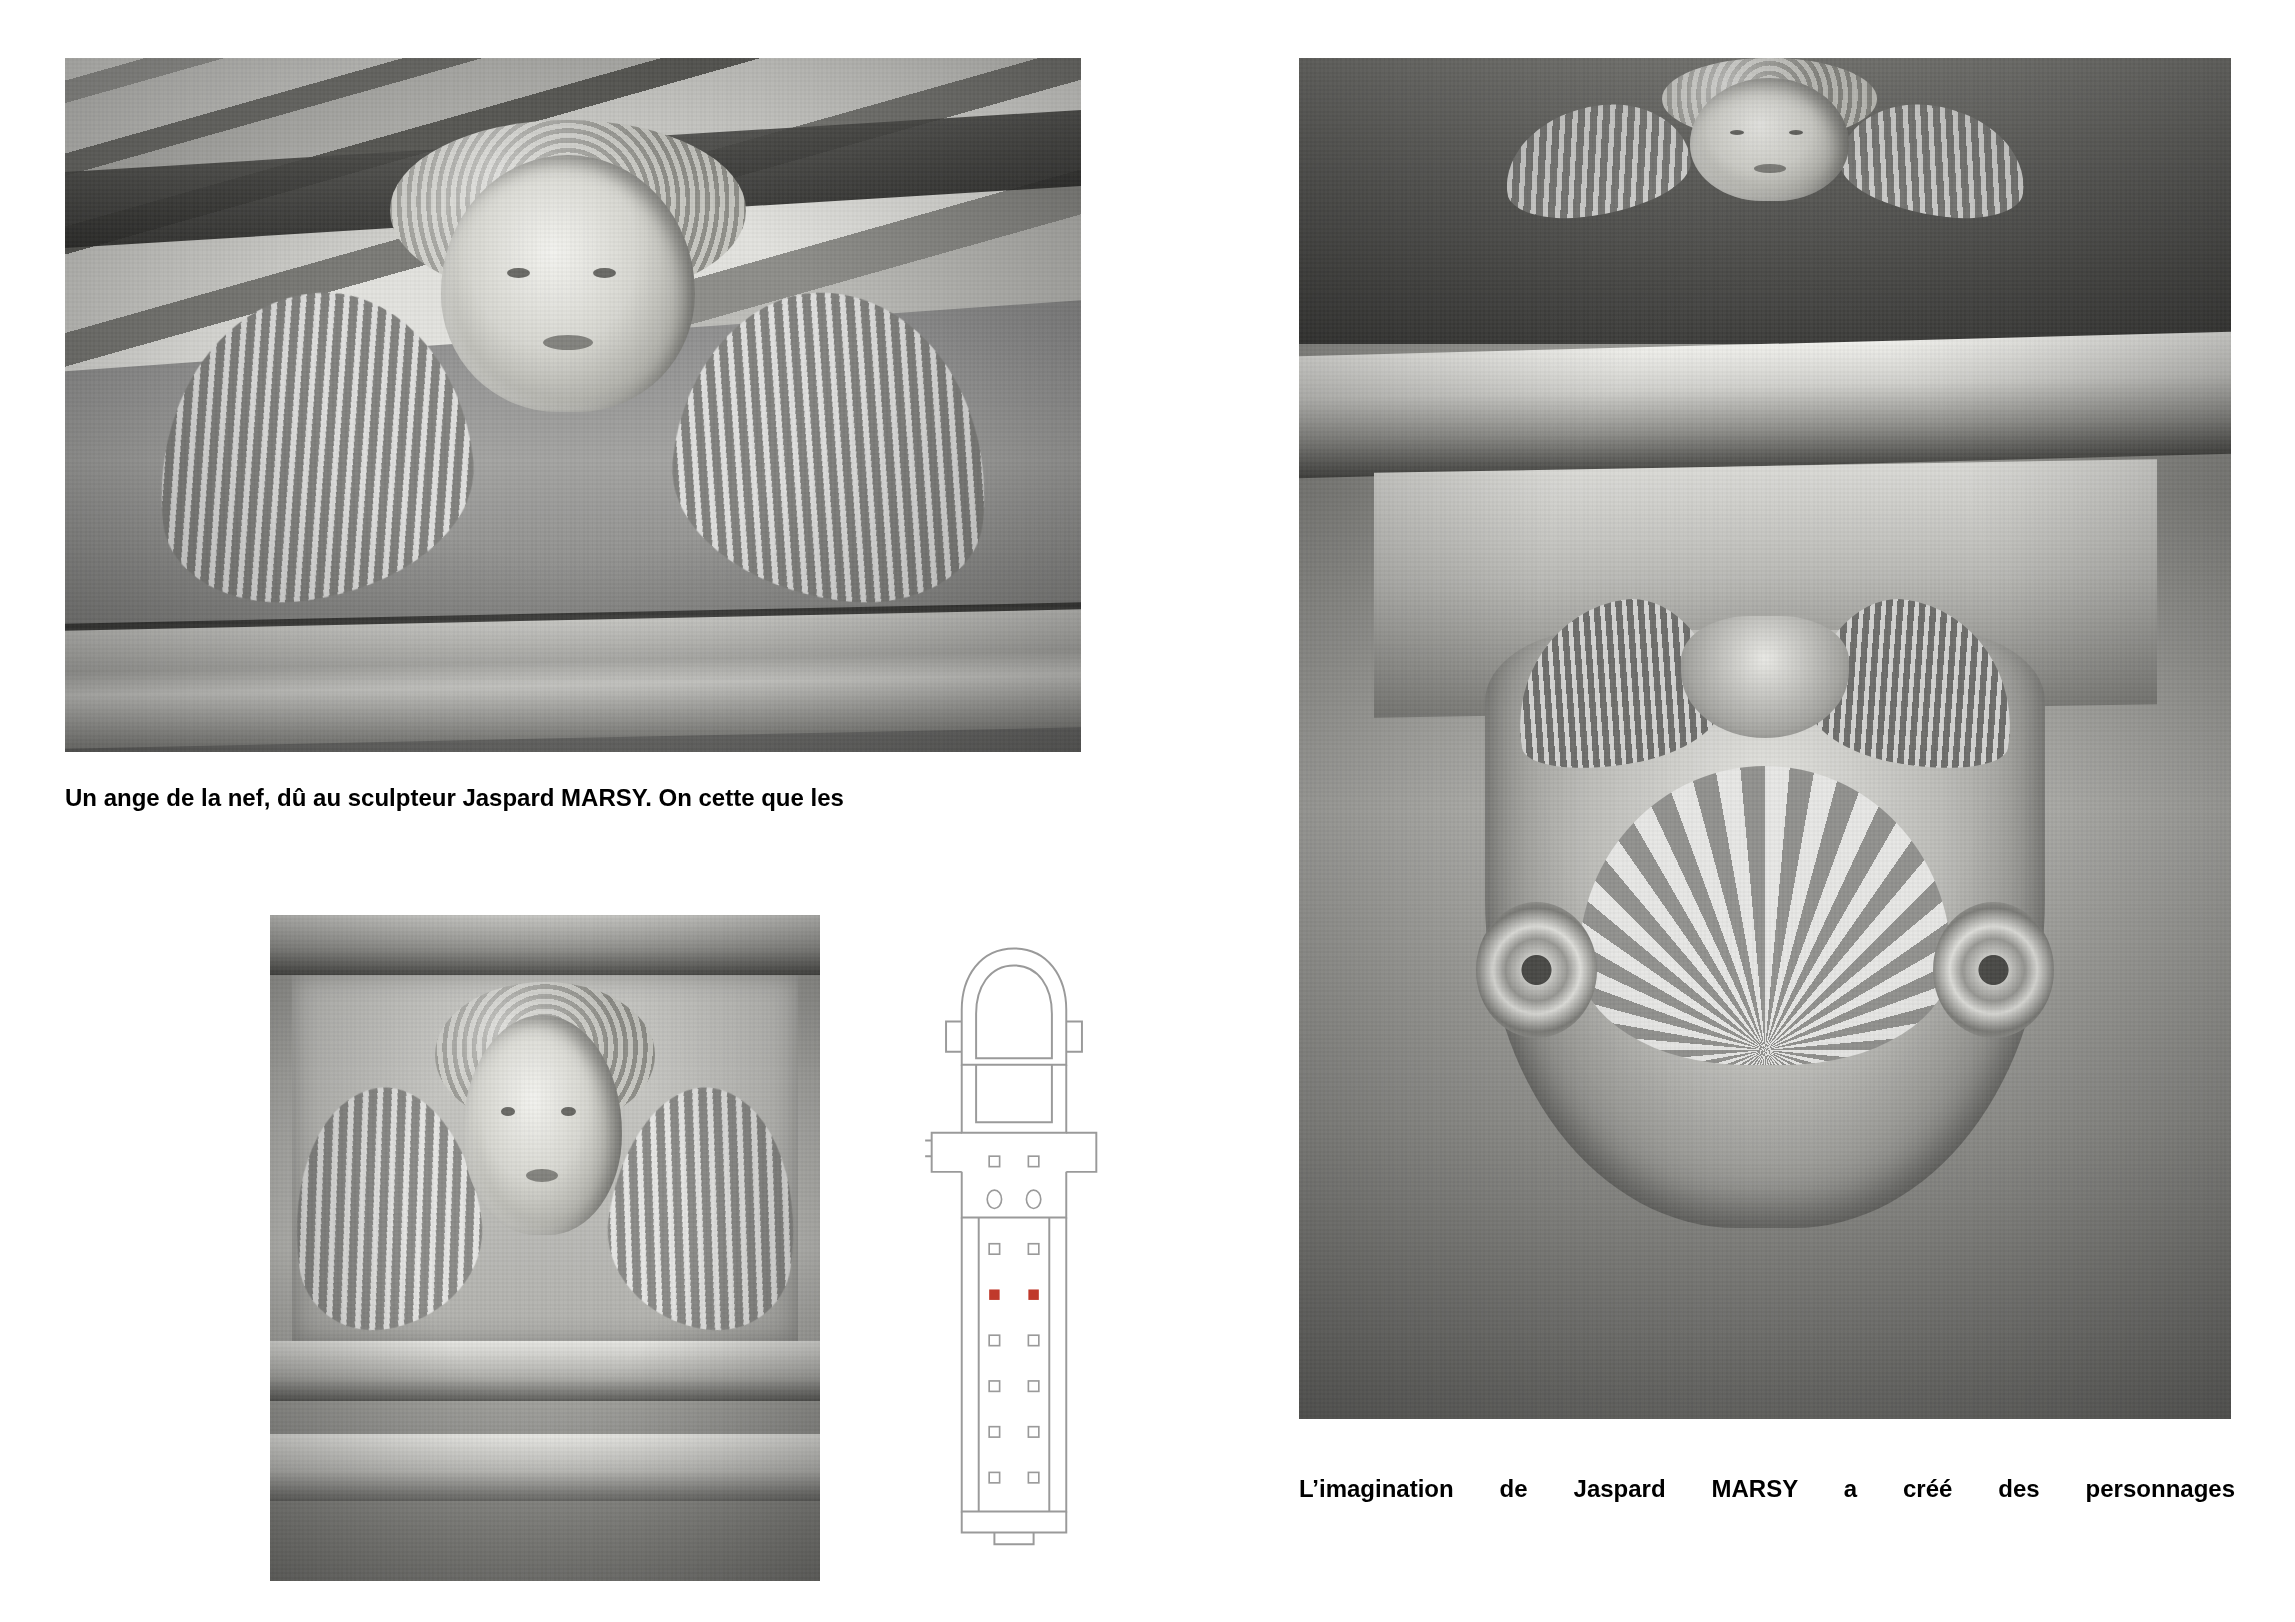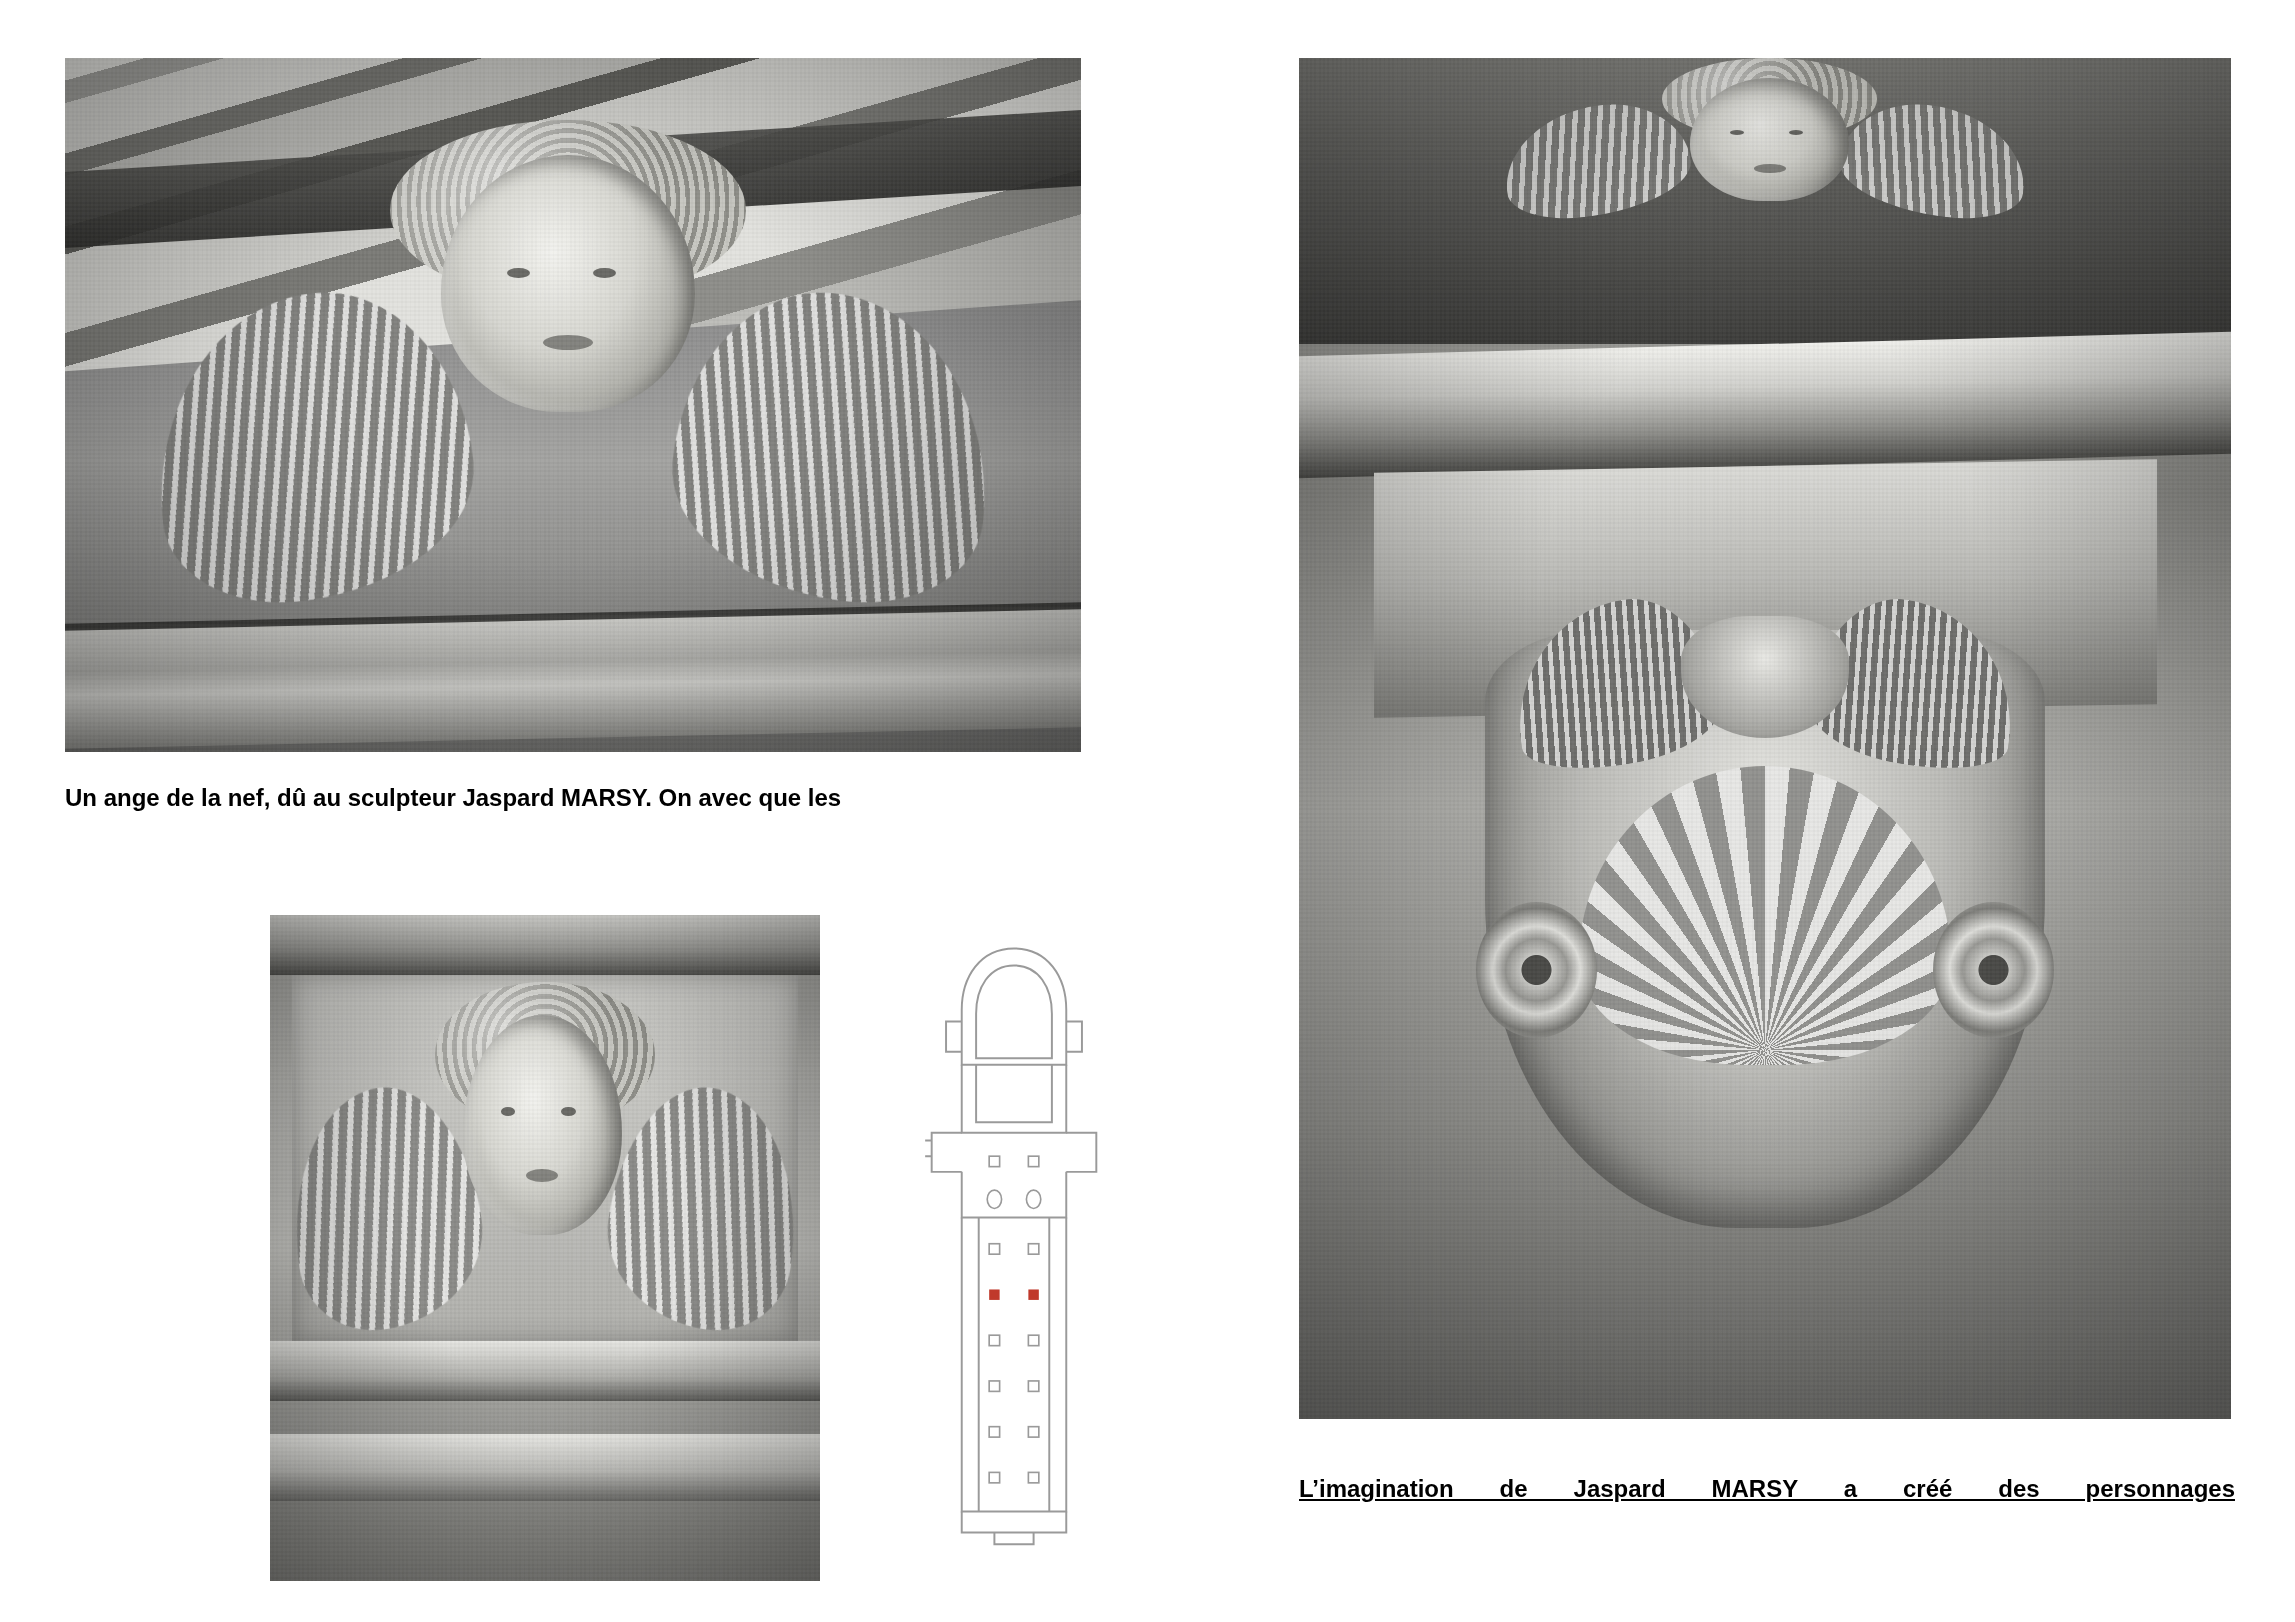--- a/index.html
+++ b/index.html
@@ -327,21 +327,20 @@
   #church-plan svg { display: block; width: 100%; height: 100%; }
 
   
   #caption-nave {
     left: 65px; top: 780px;
     width: 1027px;
   }
   #caption-bat {
     left: 1299px; top: 1471px;
     width: 936px;
-    text-decoration: underline;
   }
 </style>
 </head>
 <body>
 
 <div class="page">
 
   <div class="photo" id="photo-angel-nave">
     <div class="cornice"></div>
     <div class="dark-band"></div>
@@ -353,21 +352,21 @@
       <div class="eye" style="left:60%;top:44%"></div>
       <div class="mouth" style="left:40%;top:70%;width:20%;height:6%"></div>
     </div>
     <div class="ledge2"></div>
     <div class="ledge"></div>
     <div class="grain"></div>
     <div class="vig"></div>
   </div>
 
   <div class="caption" id="caption-nave">
-    <p>Un ange de la nef, dû au sculpteur Jaspard MARSY. On avec que les</p>
+    <p>Un ange de la nef, dû au sculpteur Jaspard MARSY. On cette que les</p>
   </div>
 
   <div class="photo" id="photo-angel-choir">
     <div class="topband"></div>
     <div class="panel"></div>
     <div class="wing wing-l"></div>
     <div class="wing wing-r"></div>
     <div class="cherub-hair hair"></div>
     <div class="cherub-head head">
       <div class="eye" style="left:24%;top:42%"></div>

